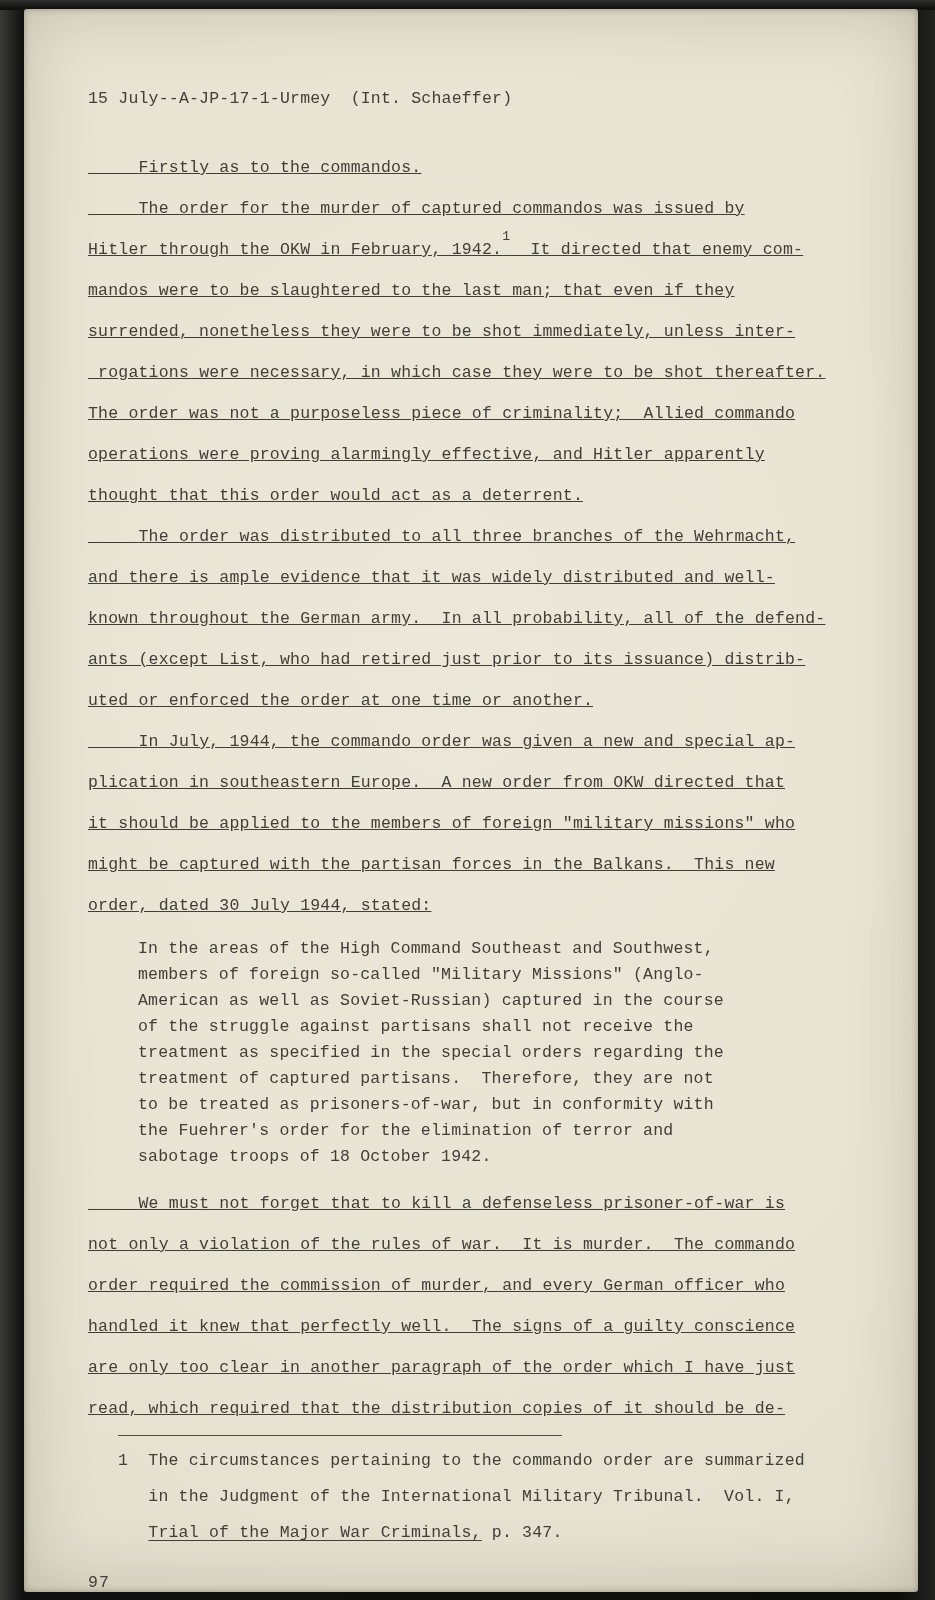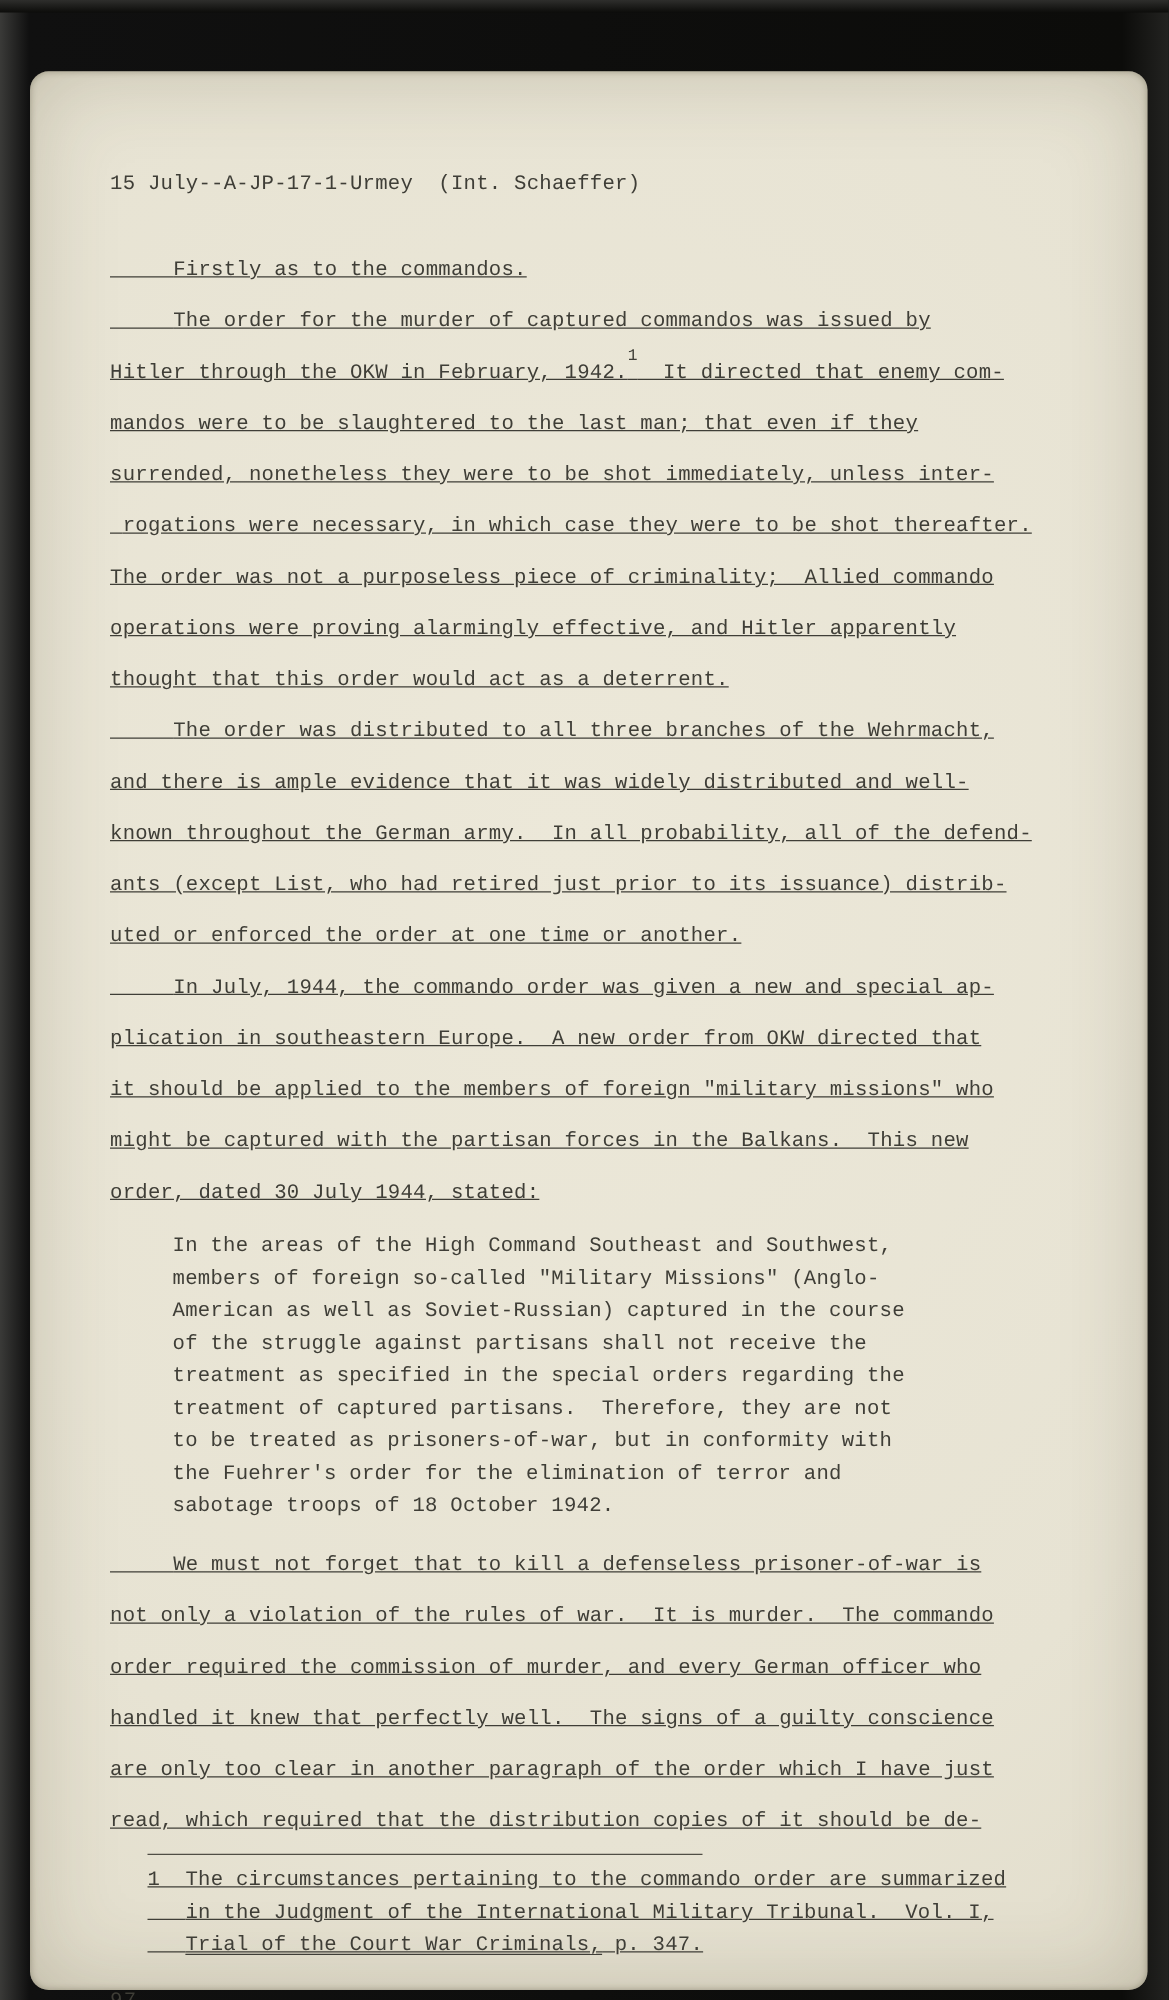--- a/index.html
+++ b/index.html
@@ -17,32 +17,31 @@
   }
   .scan::before {
     content: "";
     position: absolute;
     left: 0; top: 0; right: 0; height: 10px;
     background: linear-gradient(180deg, #2e2e2c, #0c0c0a);
   }
   .paper {
     position: absolute;
     left: 24px; top: 9px; right: 17px; bottom: 8px;
-    border-radius: 15px;
+    border-radius: 3px;
     background:
       radial-gradient(ellipse 130% 95% at 48% 40%,
         #ece8d9 0%, #e7e3d3 55%, #e0dbc9 82%, #d3cdb8 97%, #c7c0aa 100%);
     box-shadow:
       inset 0 0 70px rgba(72, 62, 36, 0.22),
       inset 0 0 6px rgba(50, 42, 20, 0.35);
     padding: 78px 90px 0 64px;
     color: #3f3e37;
     font-size: 16.5px;
     letter-spacing: 0.2px;
-    margin-top: 48px;
   }
   .hdr div {
     white-space: pre-wrap;
     line-height: 24px;
   }
   .bodytext { margin-top: 36px; }
   .bodytext p {
     white-space: pre-wrap;
     line-height: 41px;
     text-decoration: underline;
@@ -60,23 +59,22 @@
     line-height: 0;
   }
   .fnsep {
     border: none;
     border-top: 1.6px solid #504e45;
     width: 60%;
     margin: 6px 0 7px 30px;
   }
   .footnote {
     white-space: pre-wrap;
-    line-height: 26px;
+    line-height: 36px;
     margin-left: 30px;
-    text-decoration: underline;
   }
   .footnote .ul {
     text-decoration: underline;
     text-underline-offset: 3px;
   }
   .pagenum {
     text-align: left;
     margin-top: 22px;
     letter-spacing: 1px;
   }
@@ -125,18 +123,18 @@
 order required the commission of murder, and every German officer who
 handled it knew that perfectly well.  The signs of a guilty conscience
 are only too clear in another paragraph of the order which I have just
 read, which required that the distribution copies of it should be de-</p>
     </div>
 
     <hr class="fnsep">
 
     <div class="footnote"><span>1  The circumstances pertaining to the commando order are summarized
    in the Judgment of the International Military Tribunal.  Vol. I,
-   </span><span class="ul">Trial of the Court War Criminals,</span><span> p. 347.</span></div>
+   </span><span class="ul">Trial of the Major War Criminals,</span><span> p. 347.</span></div>
 
     <div class="pagenum">97</div>
 
   </div>
 </div>
 
 </body></html>

